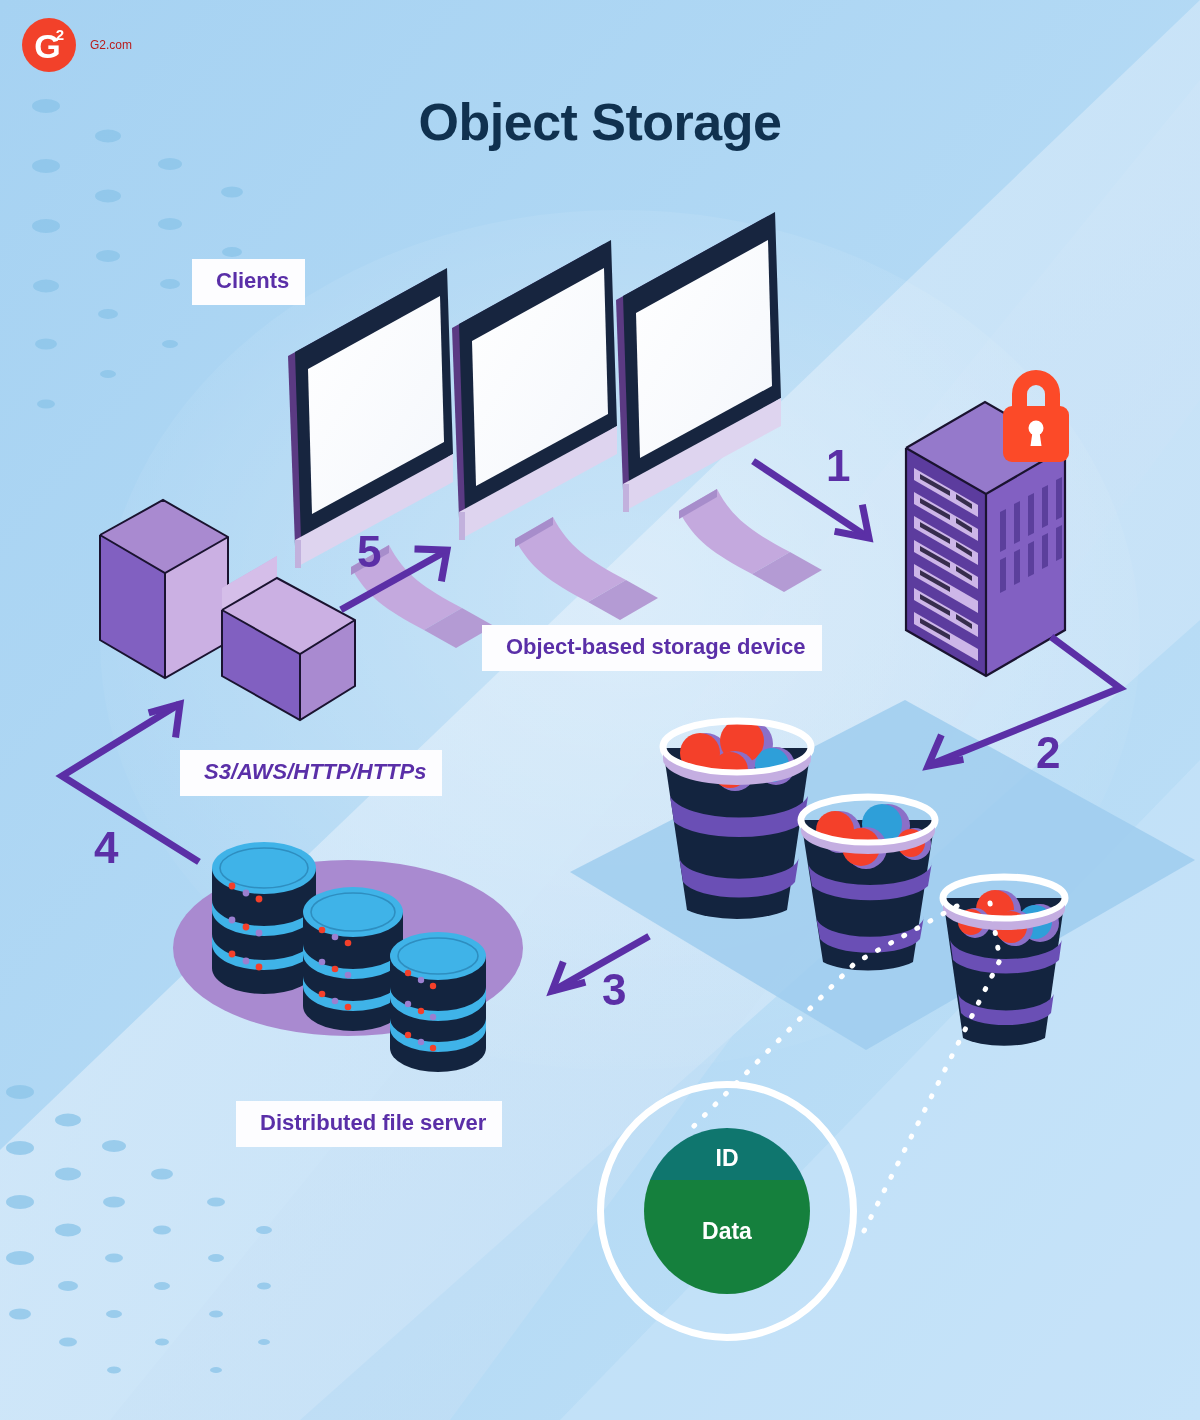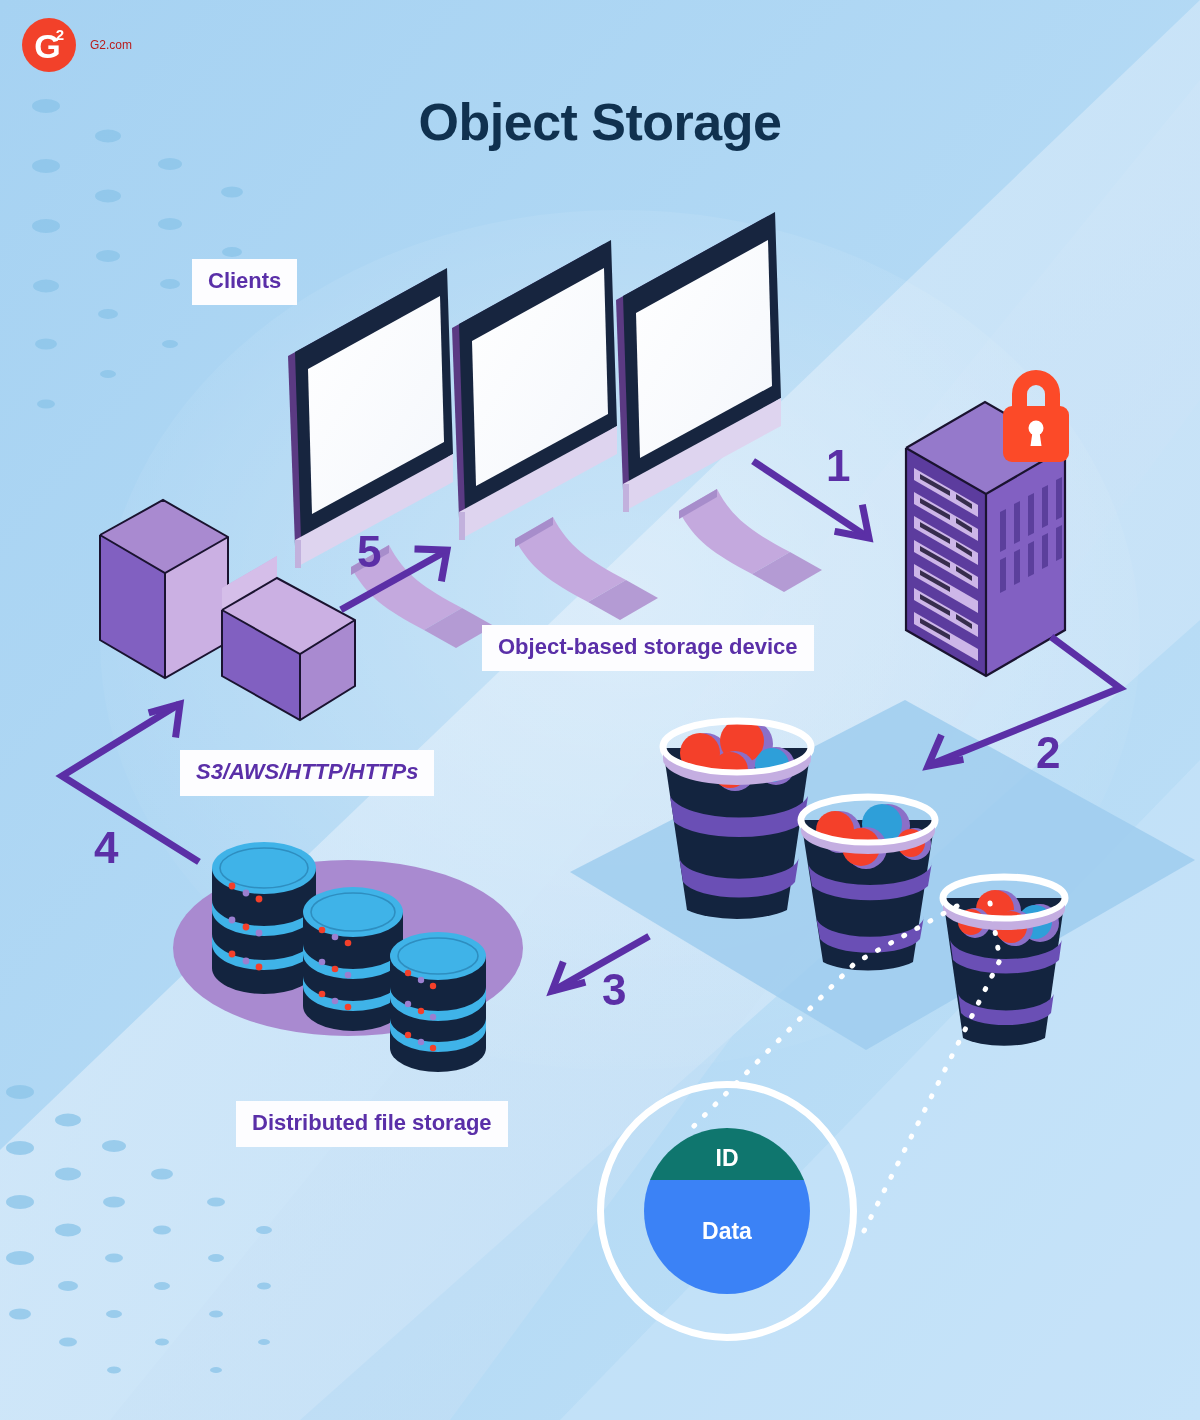--- a/index.html
+++ b/index.html
@@ -33,21 +33,21 @@
   
   .title{
     position:absolute;left:0;top:92px;width:1200px;text-align:center;
     font-size:52px;font-weight:bold;color:#10314f;letter-spacing:-0.5px;
   }
 
   
   .lbl{
     position:absolute;background:#fdfdff;color:#5a2fa8;
     font-weight:bold;font-size:22px;line-height:1;
-    padding:11px 16px 13px 16px;white-space:nowrap;
+    padding:11px 16px 13px 24px;white-space:nowrap;
     box-shadow:0 0 0 0 rgba(0,0,0,0);
   }
   .lbl-clients{left:192px;top:259px;}
   .lbl-meta{left:893px;top:299px;}
   .lbl-obsd{left:482px;top:625px;}
   .lbl-proto{left:180px;top:750px;font-style:italic;}
   .lbl-dfs{left:236px;top:1101px;}
 
   
   .step{
@@ -68,21 +68,21 @@
     position:absolute;left:50%;top:50%;transform:translate(-50%,-50%);
     width:166px;height:166px;border-radius:50%;overflow:hidden;
     display:flex;flex-direction:column;
   }
   .cal-band{
     display:flex;align-items:center;justify-content:center;
     color:#ffffff;font-weight:bold;font-size:23px;line-height:1;
   }
   .cal-id{flex:0 0 52px;background:#0f766e;padding-top:8px;box-sizing:border-box;}
   .cal-md{flex:0 0 58px;background:#7b57b8;}
-  .cal-dt{flex:1 1 auto;background:#3b82f6;padding-bottom:12px;box-sizing:border-box;}
+  .cal-dt{flex:1 1 auto;background:#15803d;padding-bottom:12px;box-sizing:border-box;}
 </style>
 </head>
 <body>
 
 <div id="stage">
 
   <svg id="bg" viewBox="0 0 1200 1420">
     <defs>
       <linearGradient id="gBase" x1="0" y1="0" x2="1" y2="1">
         <stop offset="0" stop-color="#a6d2f2"></stop>
@@ -425,21 +425,21 @@
       <span class="sup">2</span>
     </div>
     <span class="brand-text">G2.com</span>
   </div>
 
   <div class="title">Object Storage</div>
 
   <div class="lbl lbl-clients">Clients</div>
   <div class="lbl lbl-obsd">Object-based storage device</div>
   <div class="lbl lbl-proto">S3/AWS/HTTP/HTTPs</div>
-  <div class="lbl lbl-dfs">Distributed file storage</div>
+  <div class="lbl lbl-dfs">Distributed file server</div>
 
   <div class="step st1">1</div>
   <div class="step st2">2</div>
   <div class="step st3">3</div>
   <div class="step st4">4</div>
   <div class="step st5">5</div>
 
   <div class="callout">
     <div class="cal-disc">
       <div class="cal-band cal-id">ID</div>

